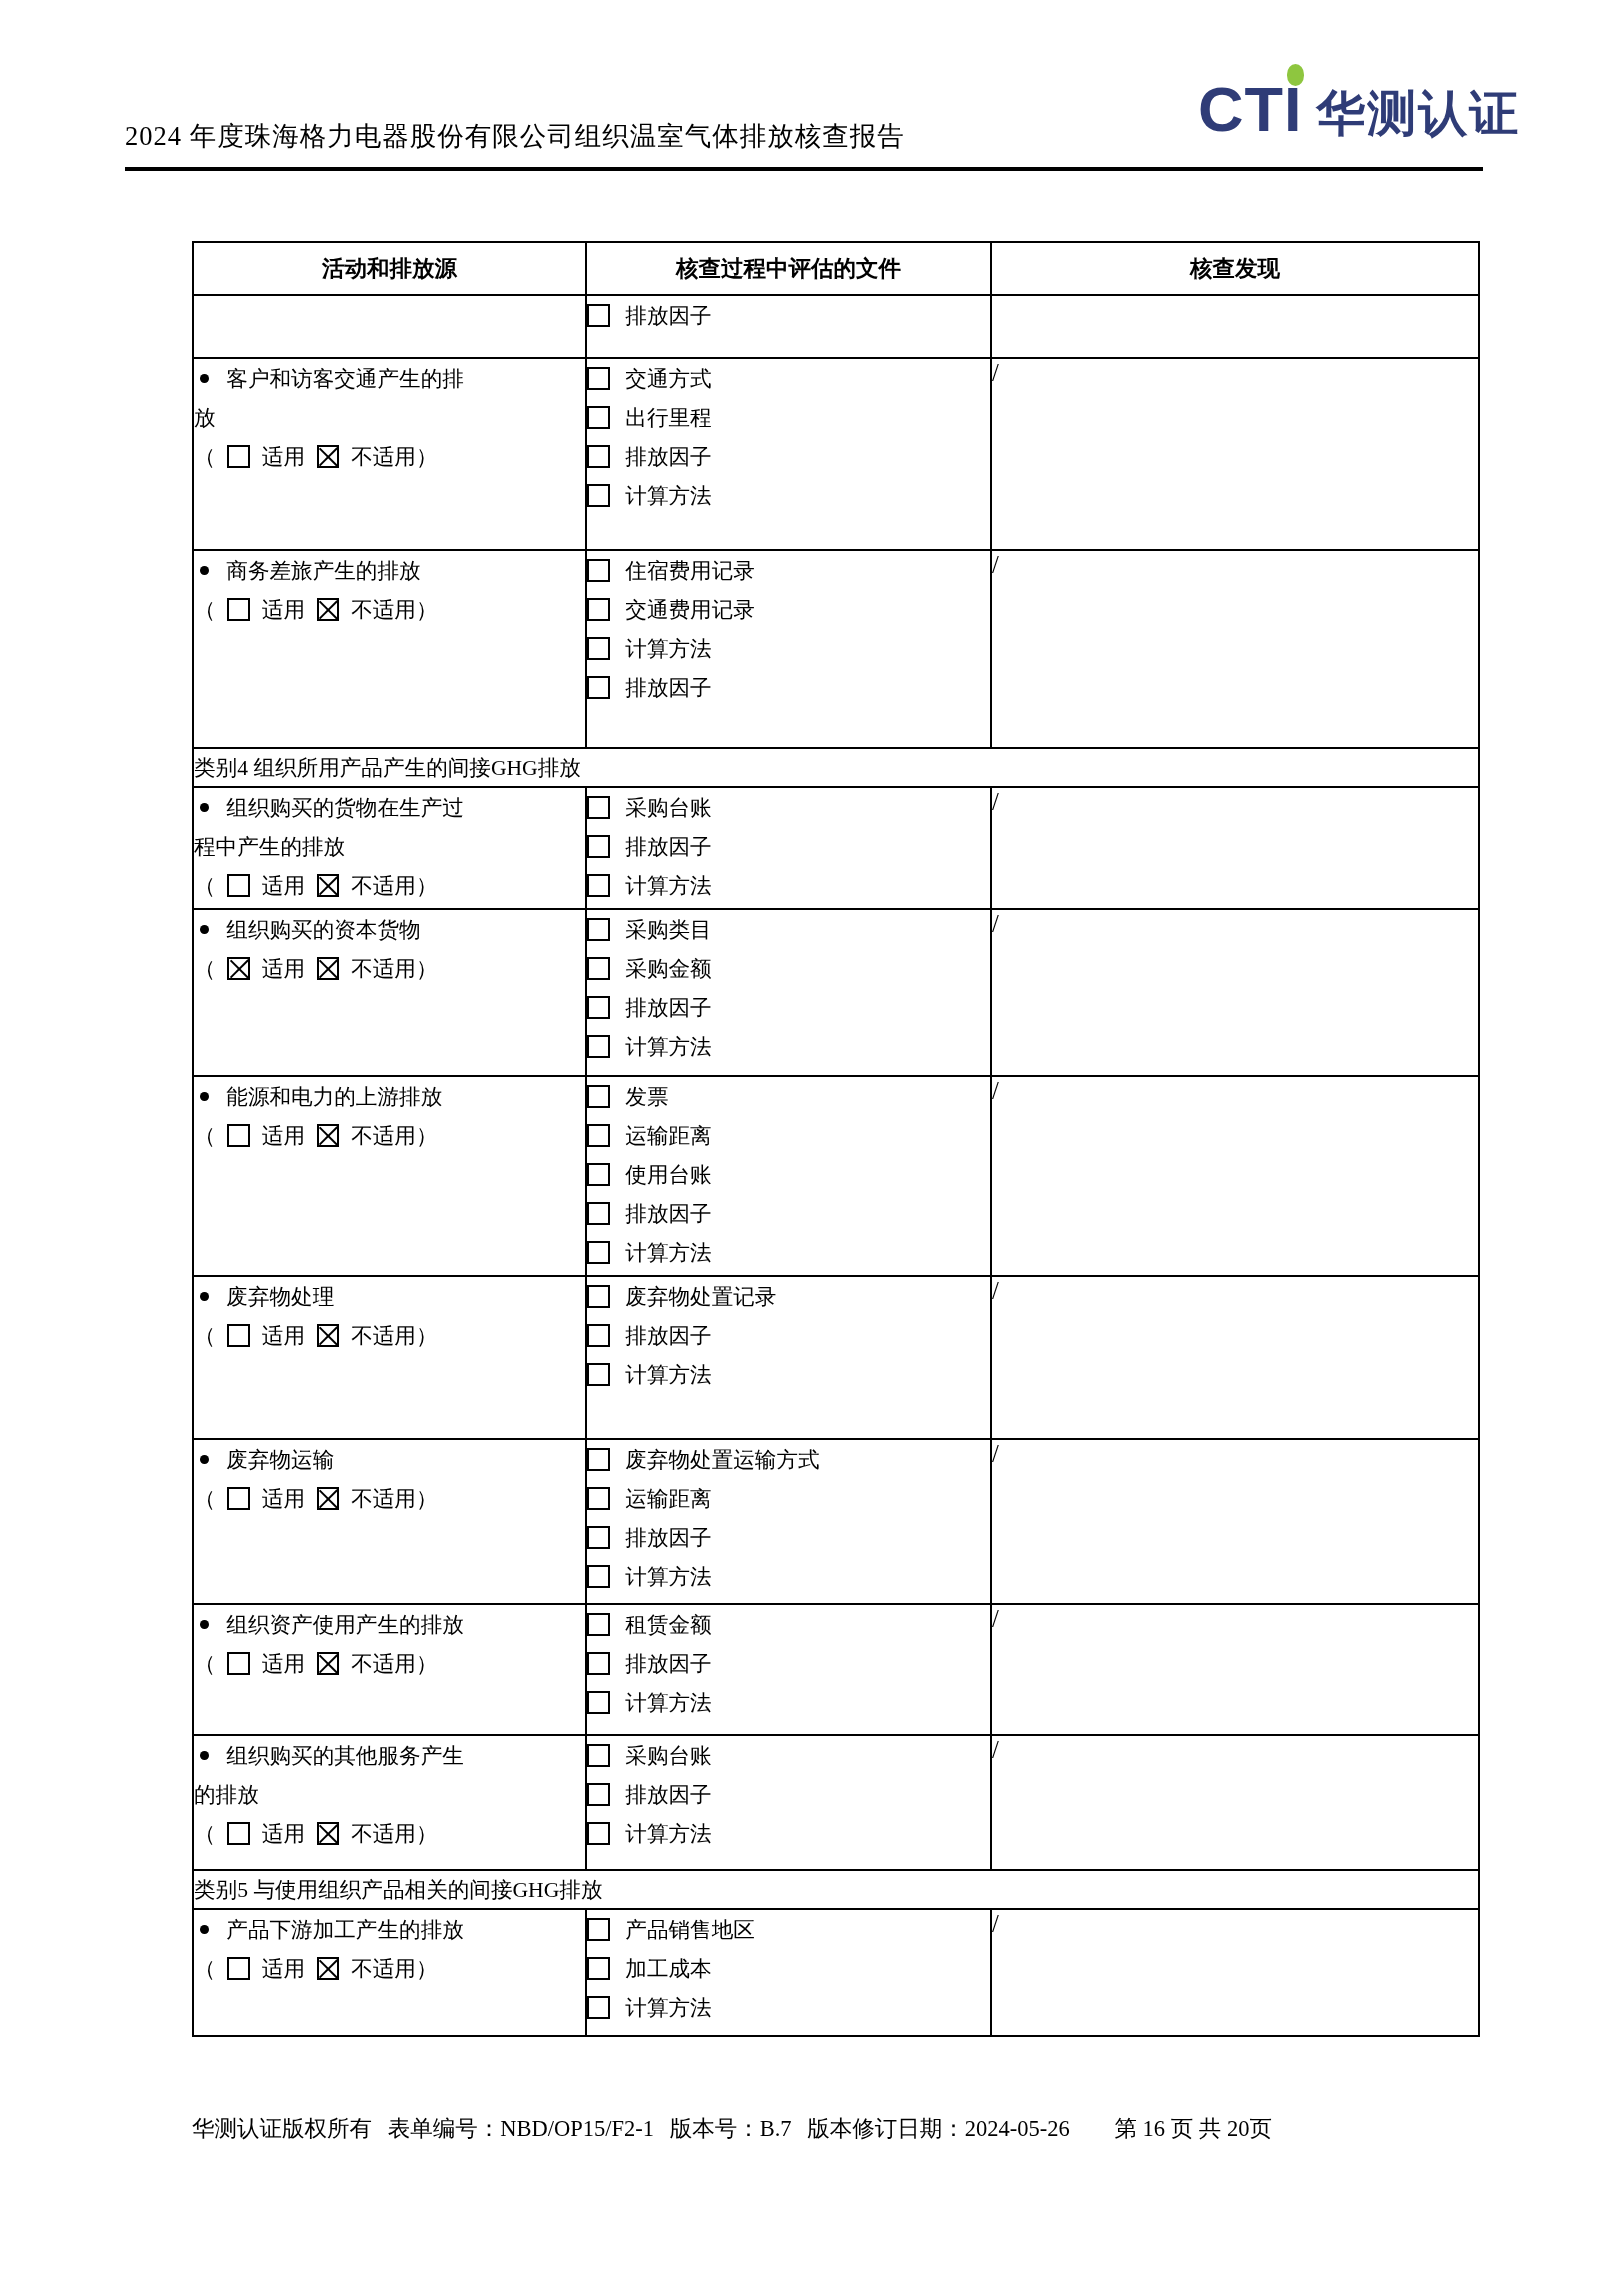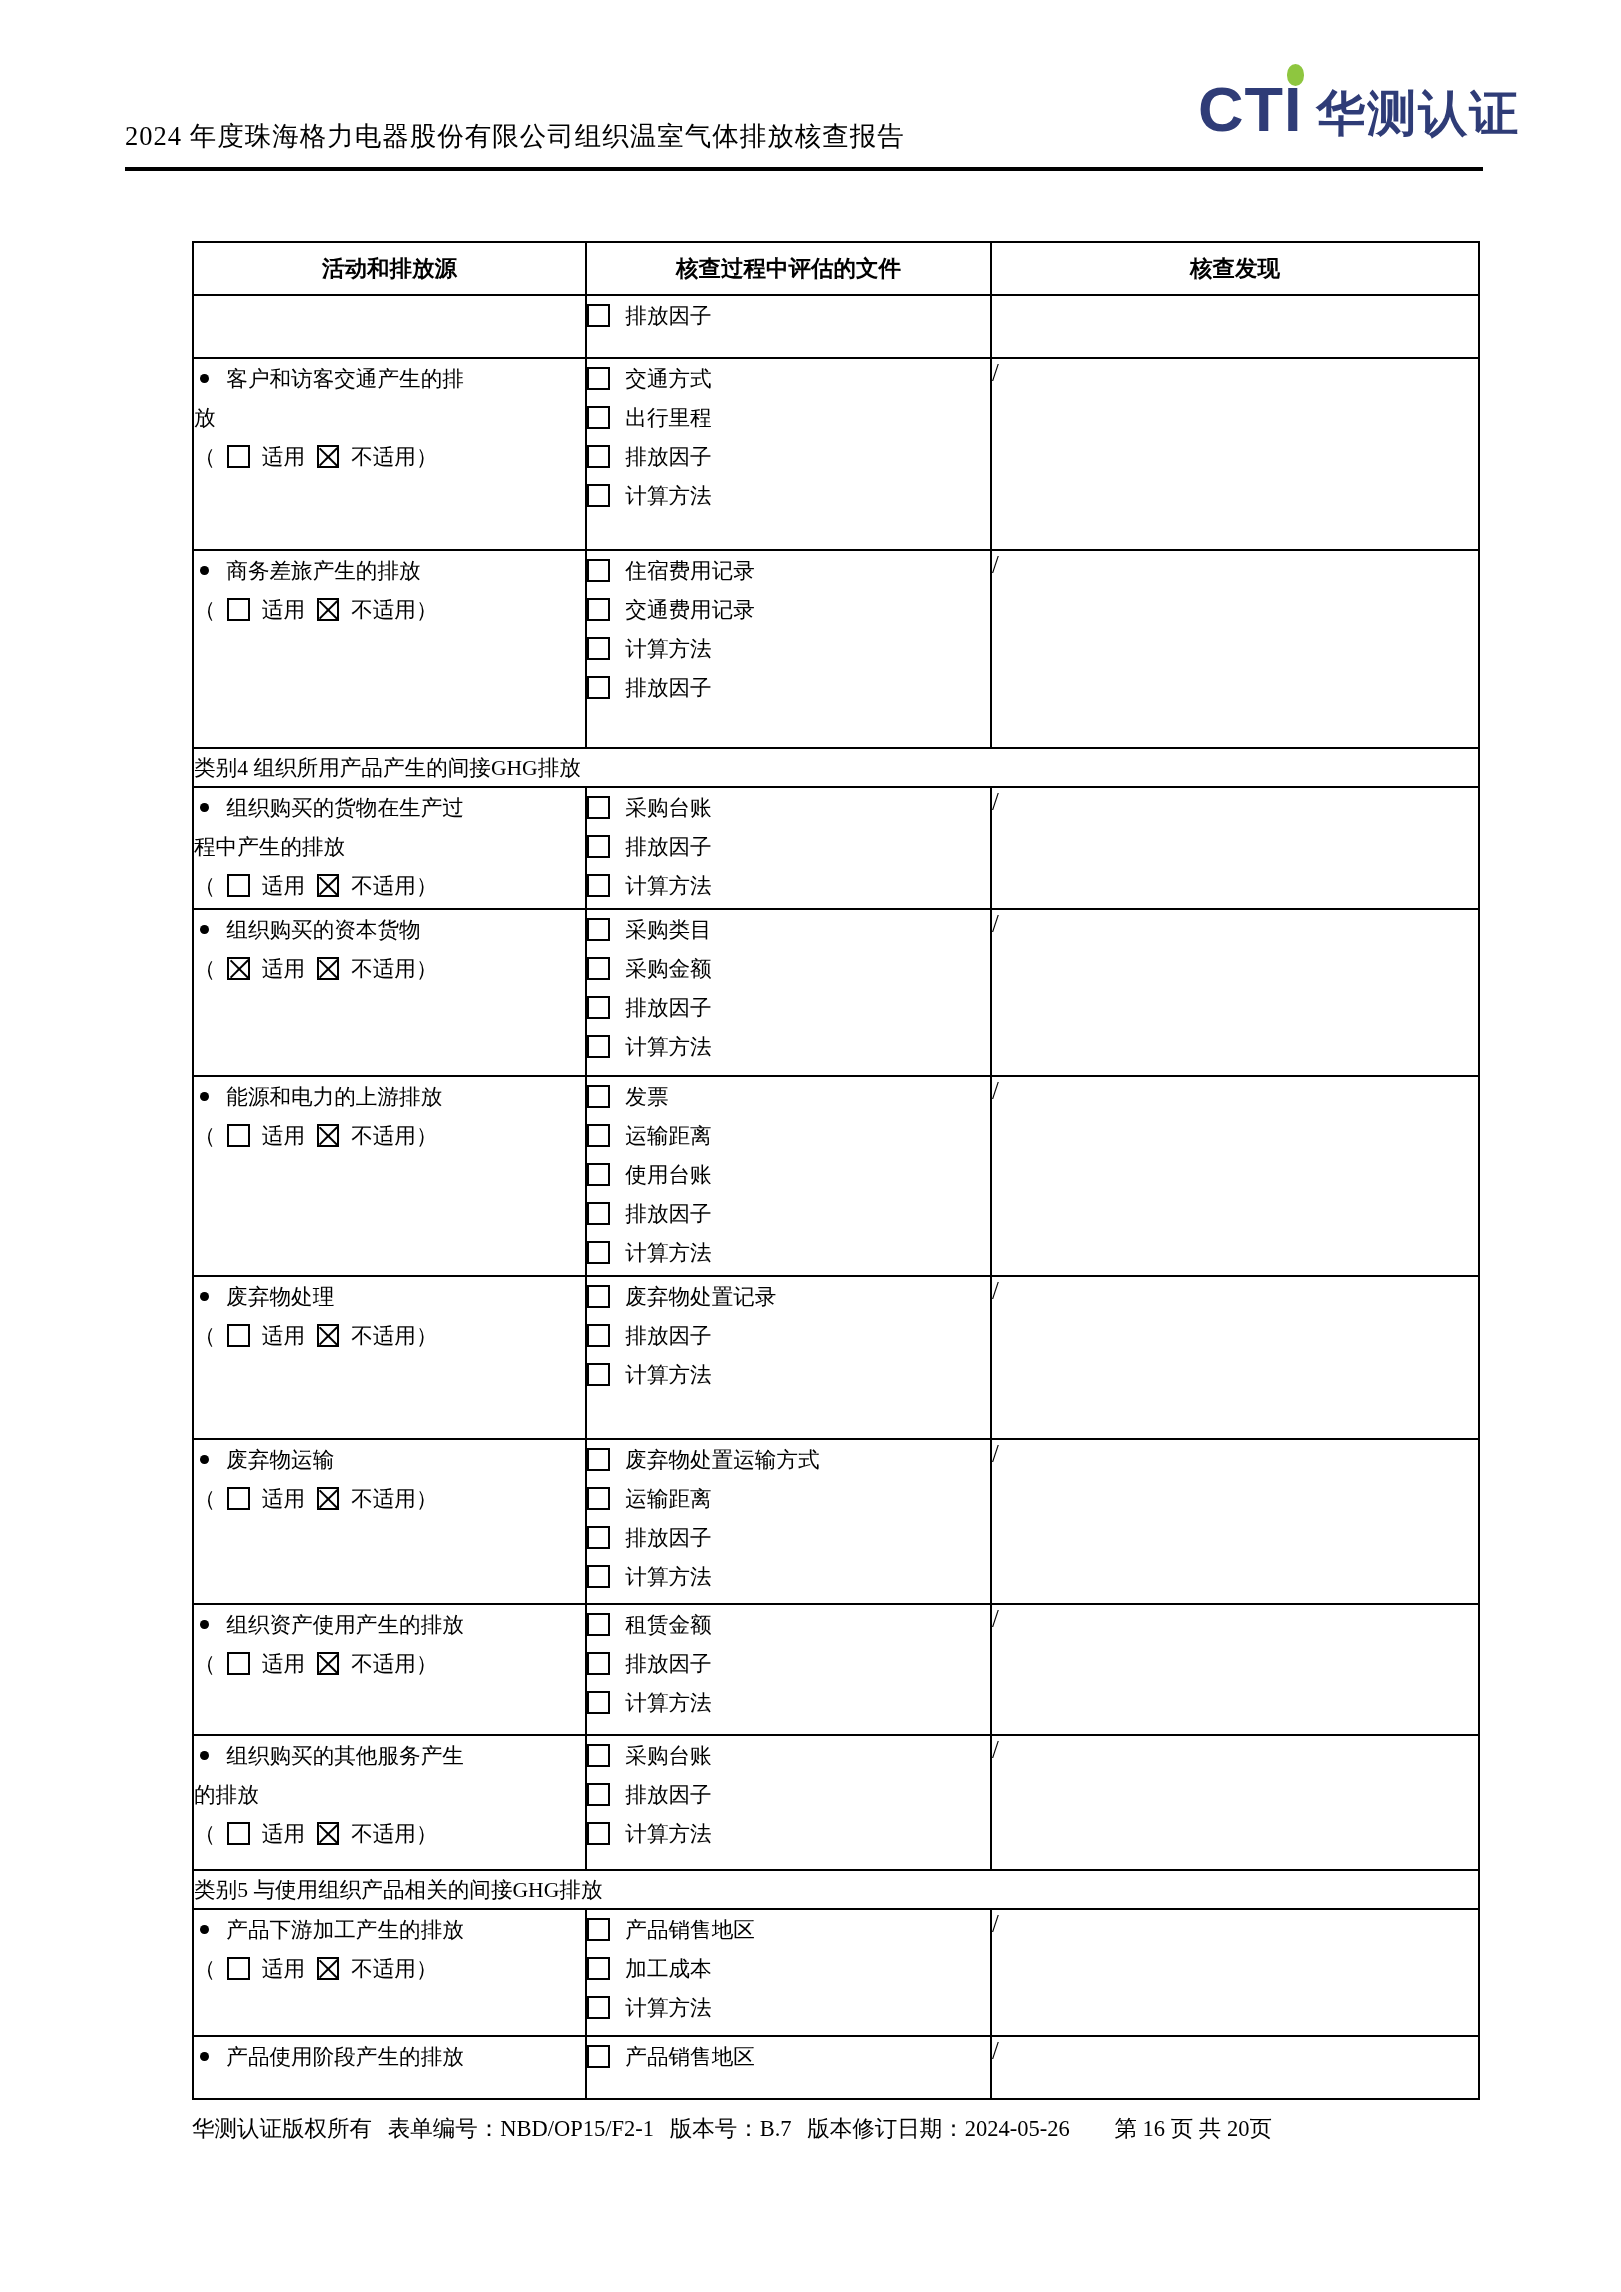--- a/index.html
+++ b/index.html
@@ -423,35 +423,20 @@
               <span class="cb"></span>
               <span>加工成本</span>
             </div>
             <div class="line">
               <span class="cb"></span>
               <span>计算方法</span>
             </div>
           </td>
           <td class="finding">/</td>
         </tr>
-        <tr style="height: 63px;">
-          <td class="act">
-            <div class="line">
-              <span class="bullet"></span>
-              <span>产品使用阶段产生的排放</span>
-            </div>
-          </td>
-          <td class="docs">
-            <div class="line">
-              <span class="cb"></span>
-              <span>产品销售地区</span>
-            </div>
-          </td>
-          <td class="finding">/</td>
-        </tr>
       </tbody>
   </table>
 
   <div class="footer">
     <span class="gap-big">华测认证版权所有</span><span>表单编号：NBD/OP15/F2-1</span><span>版本号：B.7</span><span>版本修订日期：2024-05-26</span><span class="gap-page">第 16 页 共 20页</span>
   </div>
 
 </div>
 
 

